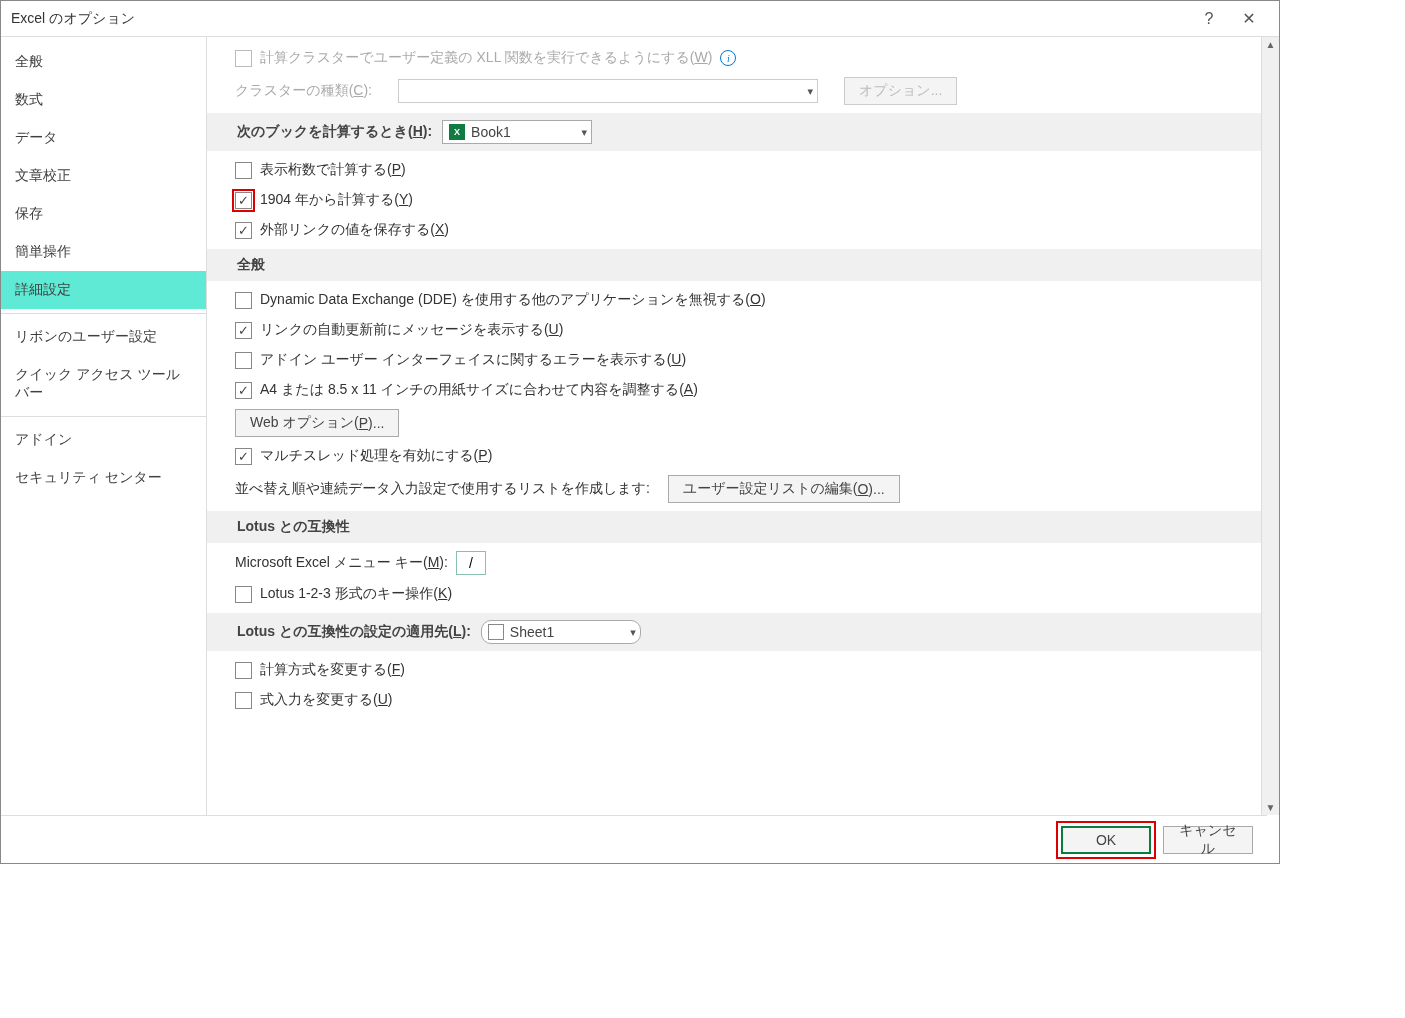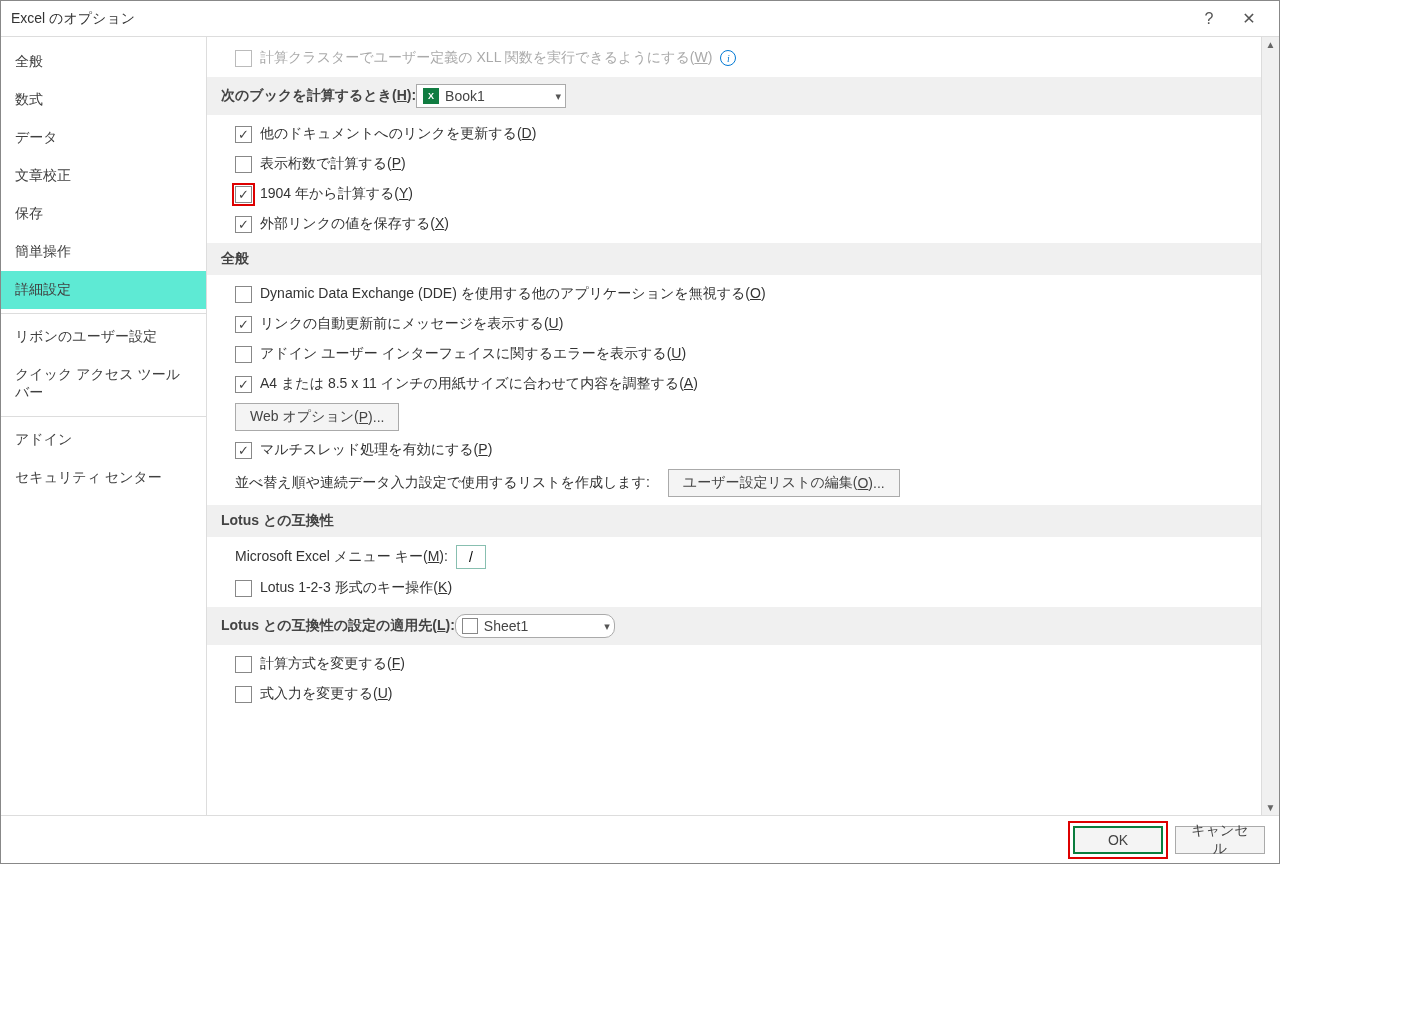--- a/index.html
+++ b/index.html
@@ -9,41 +9,41 @@
 .titlebar .title { flex: 1; font-size: 14px; }
 .titlebar .btn { width: 40px; height: 30px; display: flex; align-items: center; justify-content: center; font-size: 16px; color: #555; }
 .body { display: flex; height: calc(100% - 36px - 48px); }
 .sidebar { width: 206px; border-right: 1px solid #ddd; background: #fff; padding-top: 6px; }
 .sidebar .item { padding: 10px 14px; font-size: 14px; color: #404040; cursor: pointer; }
 .sidebar .item.selected { background: #5eead4; }
 .sidebar .sep { border-top: 1px solid #ddd; margin: 4px 0; }
 .content { flex: 1; position: relative; overflow: hidden; }
 .scroll { position: absolute; inset: 0 18px 0 0; overflow-y: auto; padding: 6px 0 6px 0; }
 .scrollbar { position: absolute; right: 0; top: 0; width: 18px; height: 100%; background: #f0f0f0; border-left: 1px solid #dcdcdc; display:flex; flex-direction:column; align-items:center; justify-content:space-between; color:#666; font-size:10px; padding:2px 0;}
-.section-header { background: #f0f0f0; padding: 7px 14px; font-size: 14px; color: #444; font-weight: bold; margin: 4px 0; display:flex; align-items:center; }
+.section-header { background: #f0f0f0; padding: 7px 30px; font-size: 14px; color: #444; font-weight: bold; margin: 4px 0; display:flex; align-items:center; gap:10px; }
 .row { padding: 4px 14px 4px 28px; display: flex; align-items: center; gap: 8px; min-height: 30px; }
 .checkbox { width: 17px; height: 17px; border: 1px solid #888; display: inline-flex; align-items: center; justify-content: center; background: #fff; flex-shrink:0; }
 .checkbox.checked::after { content: "✓"; font-size: 13px; color: #444; line-height: 1; }
 .checkbox.disabled { border-color: #bbb; }
 .label { font-size: 14px; }
 .label.disabled { color: #aaa; }
 .label u { text-decoration: underline; }
 .dropdown { border: 1px solid #aaa; background: #fff; display: inline-flex; align-items: center; padding: 2px 20px 2px 6px; position: relative; height: 24px; font-size: 14px; }
 .dropdown::after { content: "▾"; position: absolute; right: 4px; color: #555; font-size: 11px; }
 .dropdown.long { width: 420px; }
 .dropdown .xlicon { width:16px; height:16px; background:#107c41; color:#fff; font-size:9px; font-weight:bold; display:inline-flex; align-items:center; justify-content:center; margin-right:6px; }
 .dropdown .sheeticon { width:16px; height:16px; border:1px solid #888; background:linear-gradient(#fff,#fff); margin-right:6px; position:relative; }
 .btn-std { border: 1px solid #aaa; background: #f4f4f4; padding: 4px 14px; font-size: 14px; color: #444; height: 28px; display:inline-flex; align-items:center; }
 .btn-std.disabled { color: #bbb; border-color: #ccc; }
 .input-text { border: 1px solid #88bfb0; height: 24px; padding: 2px 6px; font-size: 14px; background: #fff; }
 .input-small { width: 30px; text-align:center; }
 .info-icon { width:16px; height:16px; border:1px solid #0078d4; border-radius:50%; color:#0078d4; font-size:10px; display:inline-flex; align-items:center; justify-content:center; font-style:italic; font-family:serif; }
 .highlight-red { outline: 2px solid #d00; outline-offset: 1px; }
 .highlight-green { outline: 2px solid #0a7d3e; outline-offset: -2px; }
-.footer { position: absolute; bottom: 0; left: 0; right: 0; height: 48px; border-top: 1px solid #ddd; display: flex; align-items: center; justify-content: flex-end; gap: 10px; padding: 0 14px; background:#fff; }
+.footer { position: absolute; bottom: 0; left: 0; right: 12px; height: 48px; border-top: 1px solid #ddd; display: flex; align-items: center; justify-content: flex-end; gap: 10px; padding: 0 14px; background:#fff; }
 .footer .btn-std { width: 90px; justify-content:center; }
 </style>
 </head>
 <body>
 
 <div class="dialog">
   <div class="titlebar">
     <span class="title">Excel のオプション</span>
     <div class="btn">?</div>
     <div class="btn">✕</div>
@@ -68,32 +68,37 @@
 
     <div class="content">
       <div class="scroll">
         <div class="row">
           <span class="checkbox disabled"></span>
           <span class="label disabled">
             <span>計算クラスターでユーザー定義の XLL 関数を実行できるようにする(</span><u>W</u><span>)</span>
           </span>
           <span class="info-icon">i</span>
         </div>
+        <div class="row">
+          <span class="label disabled" style="margin-left:0">
+            <span>クラスターの種類(</span><u>C</u><span>):</span>
+          </span>
+          <span style="width:10px"></span>
+          <div class="dropdown long" style="border-color:#ccc;"></div>
+          <span style="width:10px"></span>
+          <button class="btn-std disabled">オプション...</button>
+        </div>
 
         <div class="section-header">
           <span><span>次のブックを計算するとき(</span><u>H</u><span>):</span></span>
           <div class="dropdown" style="width:150px; font-weight:normal;">
             <span class="xlicon">X</span>
             <span>Book1</span>
           </div>
         </div>
-        <div class="row">
-            <span class="checkbox checked"></span>
-          <span class="label"><span>他のドキュメントへのリンクを更新する(</span><u>D</u><span>)</span></span>
-          </div>
         <div class="row">
             <span class="checkbox"></span>
           <span class="label"><span>表示桁数で計算する(</span><u>P</u><span>)</span></span>
           </div>
         <div class="row">
             <span class="checkbox checked highlight-red"></span>
           <span class="label"><span>1904 年から計算する(</span><u>Y</u><span>)</span></span>
           </div>
         <div class="row">
             <span class="checkbox checked"></span>

